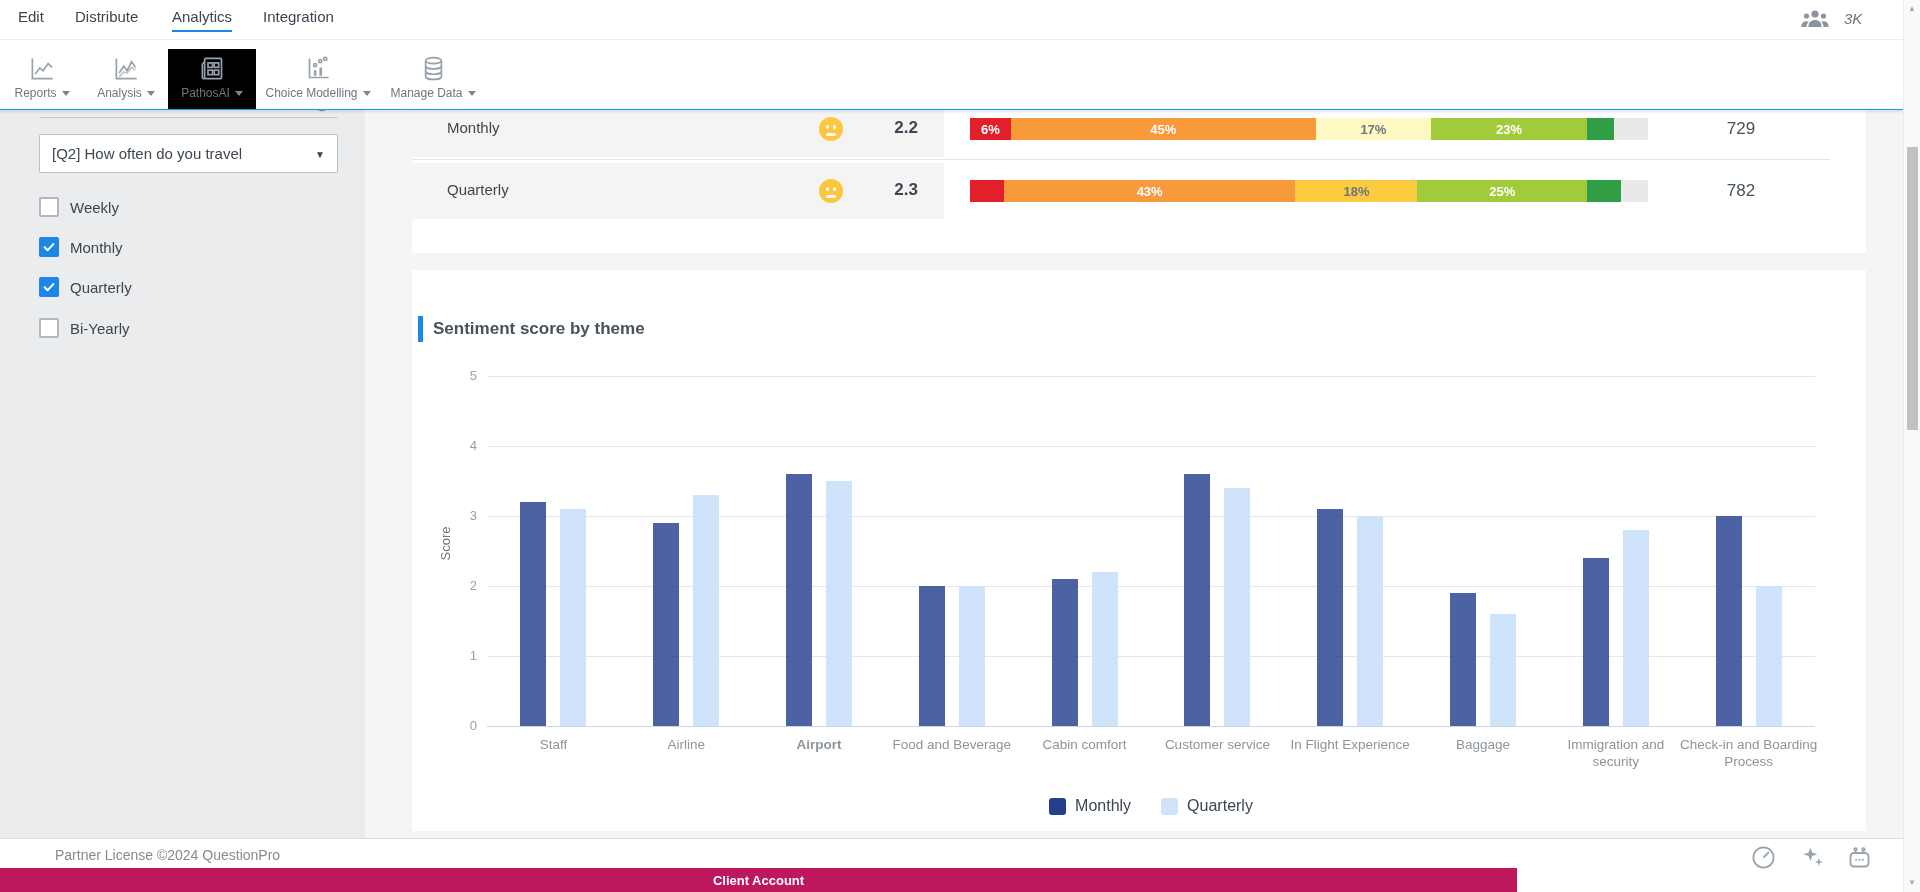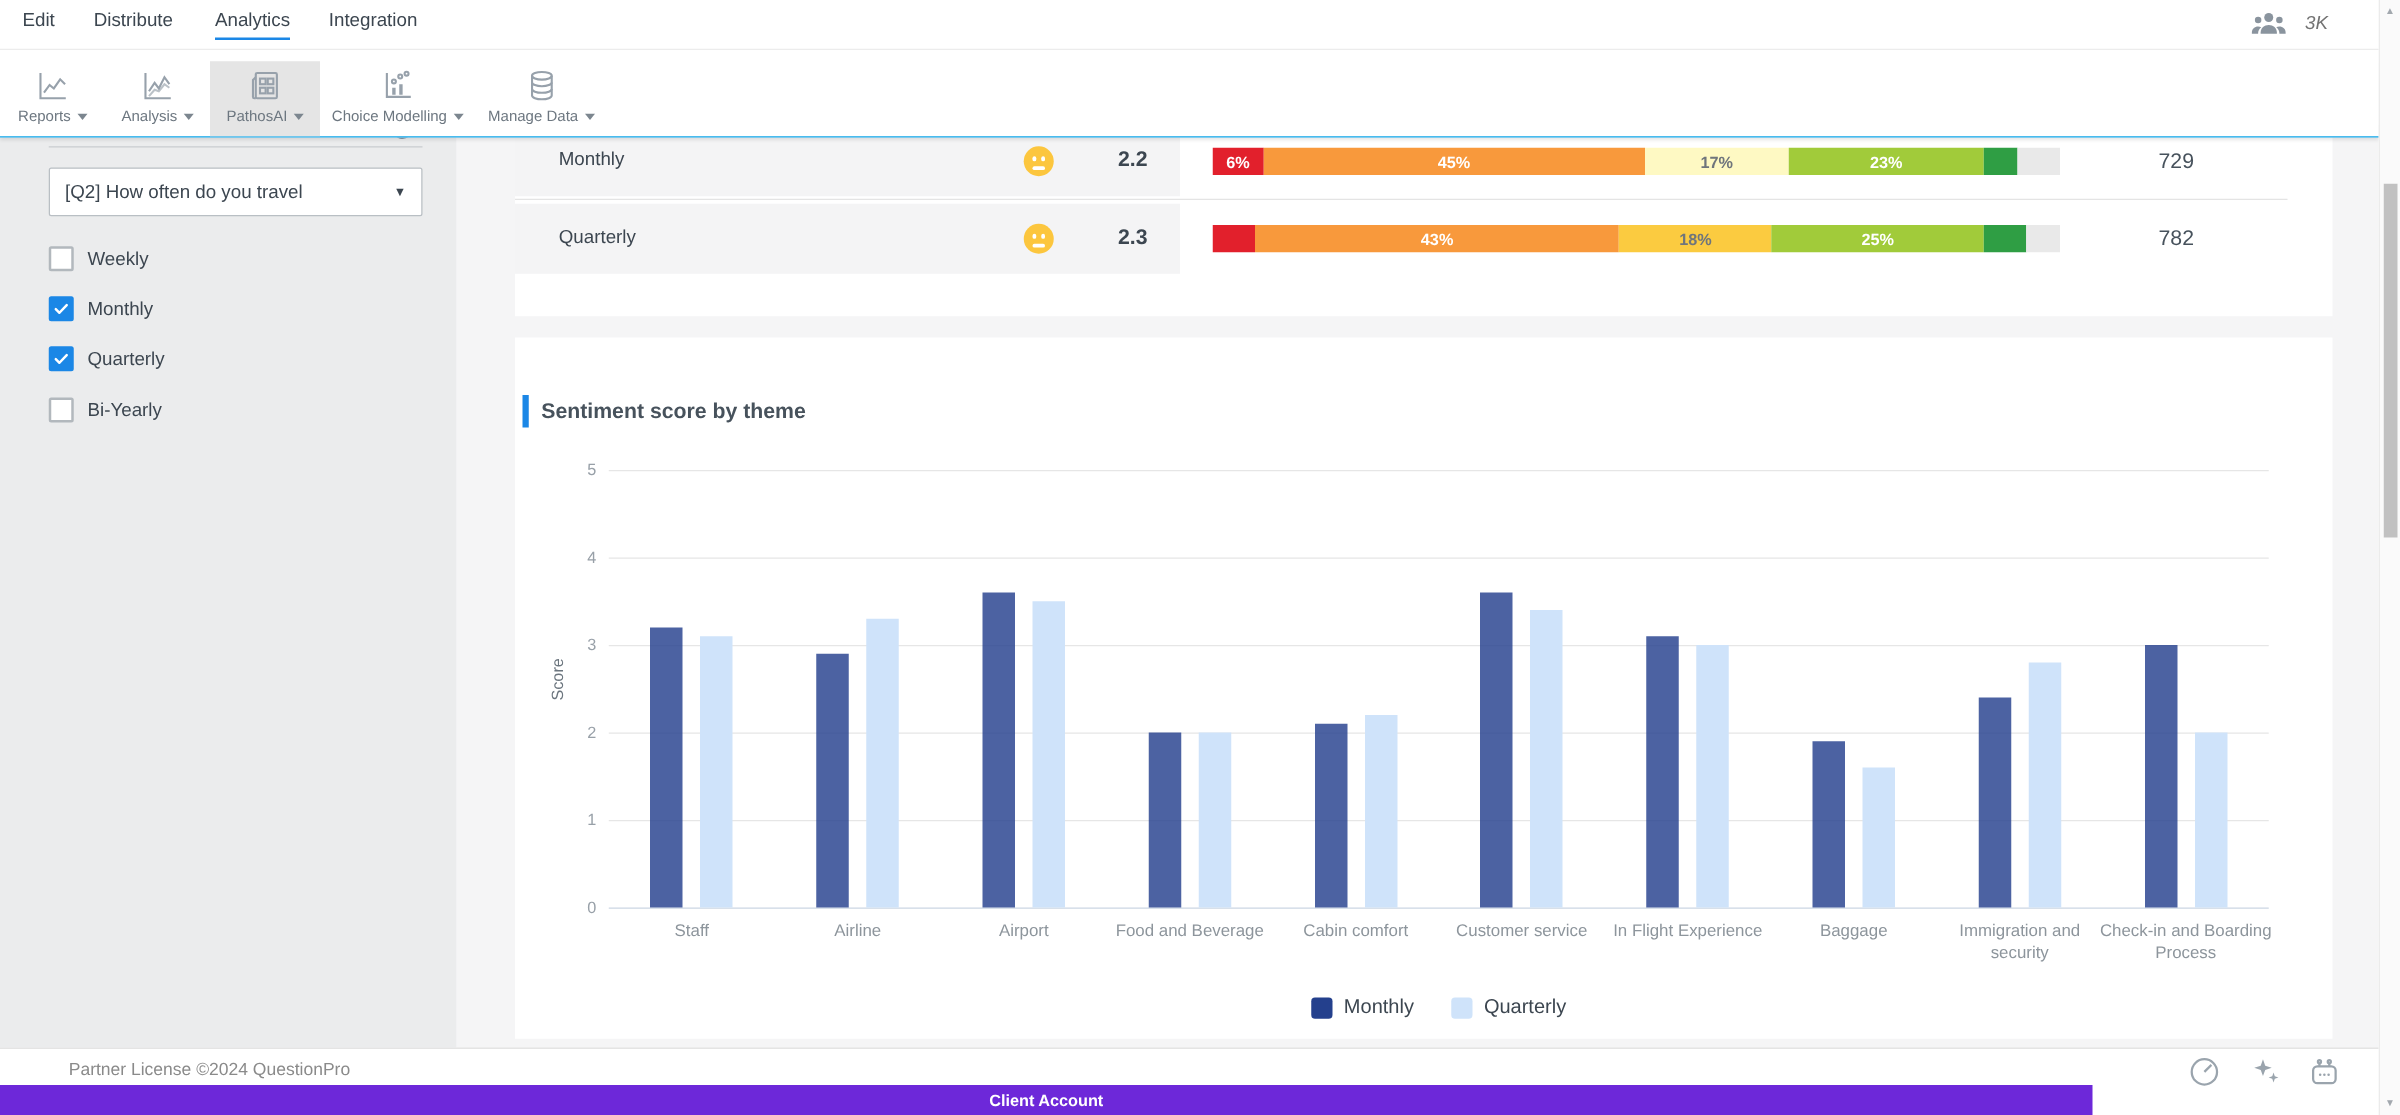--- a/index.html
+++ b/index.html
@@ -10,21 +10,21 @@
   .topnav{position:absolute;left:0;top:0;width:1903px;height:39px;background:#fff;border-bottom:1px solid #ececec;z-index:40;}
   .nav-item{position:absolute;top:8px;font-size:15px;color:#3c4650;cursor:pointer;padding-bottom:5px;}
   .nav-item.active{border-bottom:2px solid #1b87e6;}
   .nav-right{position:absolute;top:7px;left:1800px;display:flex;align-items:center;gap:14px;}
   .nav-right svg{width:30px;height:22px;fill:#8a949e;}
   .resp-count{font-size:15px;color:#737373;font-style:italic;}
 
   
   .toolbar{position:absolute;left:0;top:49px;width:1903px;height:60px;background:#fff;border-bottom:1px solid #0ea5e9;box-shadow:0 2px 3px rgba(0,0,0,.10);z-index:39;}
   .tool-item{position:absolute;top:0;height:60px;display:flex;flex-direction:column;align-items:center;justify-content:flex-start;cursor:pointer;}
-  .tool-item.selected{background:#e5e5e5;}
+  .tool-item.selected{background:#000000;}
   .tool-item svg{width:27px;height:27px;margin-top:6px;stroke:#97a1ab;fill:none;stroke-width:1.5;}
   .tool-label{font-size:12px;color:#6d7780;margin-top:4px;display:flex;align-items:center;gap:5px;}
   .caret{width:0;height:0;border-left:4px solid transparent;border-right:4px solid transparent;border-top:5px solid #7c868f;display:inline-block;}
 
   
   .content{position:absolute;left:0;top:100px;width:1903px;height:738px;background:#f5f5f6;z-index:1;}
   .sidebar{position:absolute;left:0;top:0;width:365px;height:738px;background:#ebeced;}
   .sb-title{position:absolute;left:39px;top:-7px;font-size:16px;font-weight:bold;color:#3c4650;}
   .sb-refresh{position:absolute;left:311px;top:-8px;width:22px;height:22px;stroke:#8a99a8;fill:none;stroke-width:1.8;}
   .sb-divider{position:absolute;left:39px;top:17px;width:299px;height:1px;background:#c9cccf;}
@@ -70,21 +70,21 @@
   .legend{position:absolute;left:0;top:421px;width:1328px;display:flex;justify-content:center;gap:30px;}
   .legend-item{display:flex;align-items:center;gap:9px;cursor:pointer;}
   .legend-swatch{width:17px;height:17px;border-radius:3px;}
   .legend-text{font-size:16px;color:#3c4650;}
 
   
   .footer{position:absolute;left:0;top:838px;width:1903px;height:30px;background:#fff;border-top:1px solid #dcdcdc;z-index:10;}
   .license{position:absolute;left:55px;top:8px;font-size:14px;color:#8a8a8a;white-space:nowrap;}
   .footer-icons{position:absolute;left:1740px;top:0;width:150px;height:30px;overflow:hidden;}
   .footer-icons svg{position:absolute;top:5px;width:27px;height:27px;stroke:#9aa4ad;fill:none;stroke-width:1.6;}
-  .redbar{position:absolute;left:0;top:868px;width:1674px;height:24px;background:#6d28d9;z-index:20;display:flex;align-items:center;justify-content:center;}
+  .redbar{position:absolute;left:0;top:868px;width:1517px;height:24px;background:#be185d;z-index:20;display:flex;align-items:center;justify-content:center;}
   .redbar span{color:#fff;font-size:13px;font-weight:bold;}
 
   
   .scrollbar{position:absolute;right:0;top:0;width:17px;height:892px;background:#fafafa;border-left:1px solid #ebebeb;z-index:50;box-sizing:border-box;}
   .sb-arrow{position:absolute;left:0;width:16px;text-align:center;font-size:8px;color:#a2a8ae;cursor:pointer;}
   .sb-thumb{position:absolute;left:3px;top:147px;width:11px;height:283px;background:#c1c1c1;cursor:pointer;}
 </style>
 </head>
 <body>
 
@@ -330,21 +330,21 @@
           <div class="gridline" style="top: 0px;"></div>
           <div class="ytick" style="top: -8px;">5</div>
           <div class="bar s0" style="left: 33.4px; height: 224px;"></div>
           <div class="bar s1" style="left: 73.4px; height: 217px;"></div>
           <div class="cat-label" style="left: -3.6px;">Staff</div>
           <div class="bar s0" style="left: 166.2px; height: 203px;"></div>
           <div class="bar s1" style="left: 206.2px; height: 231px;"></div>
           <div class="cat-label" style="left: 129.2px;">Airline</div>
           <div class="bar s0" style="left: 299px; height: 252px;"></div>
           <div class="bar s1" style="left: 339px; height: 245px;"></div>
-          <div class="cat-label" style="left: 262px;">Airport</div>
+          <div class="cat-label" style="left: 262px; font-weight: bold;">Airport</div>
           <div class="bar s0" style="left: 431.8px; height: 140px;"></div>
           <div class="bar s1" style="left: 471.8px; height: 140px;"></div>
           <div class="cat-label" style="left: 394.8px;">Food and Beverage</div>
           <div class="bar s0" style="left: 564.6px; height: 147px;"></div>
           <div class="bar s1" style="left: 604.6px; height: 154px;"></div>
           <div class="cat-label" style="left: 527.6px;">Cabin comfort</div>
           <div class="bar s0" style="left: 697.4px; height: 252px;"></div>
           <div class="bar s1" style="left: 737.4px; height: 238px;"></div>
           <div class="cat-label" style="left: 660.4px;">Customer service</div>
           <div class="bar s0" style="left: 830.2px; height: 217px;"></div>

